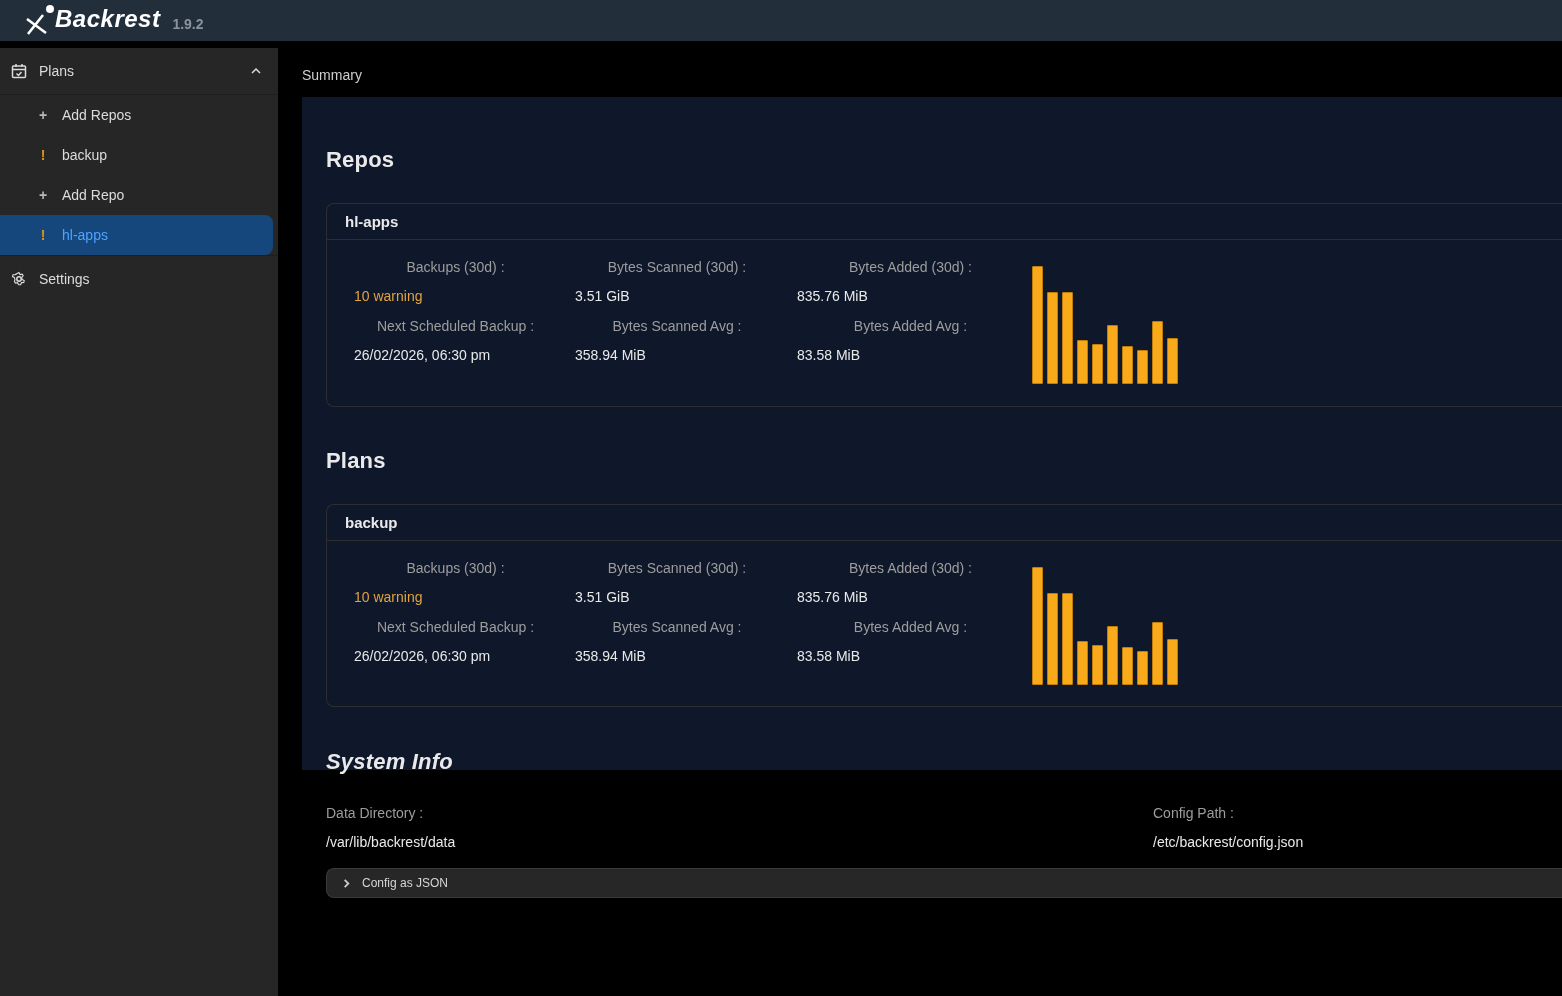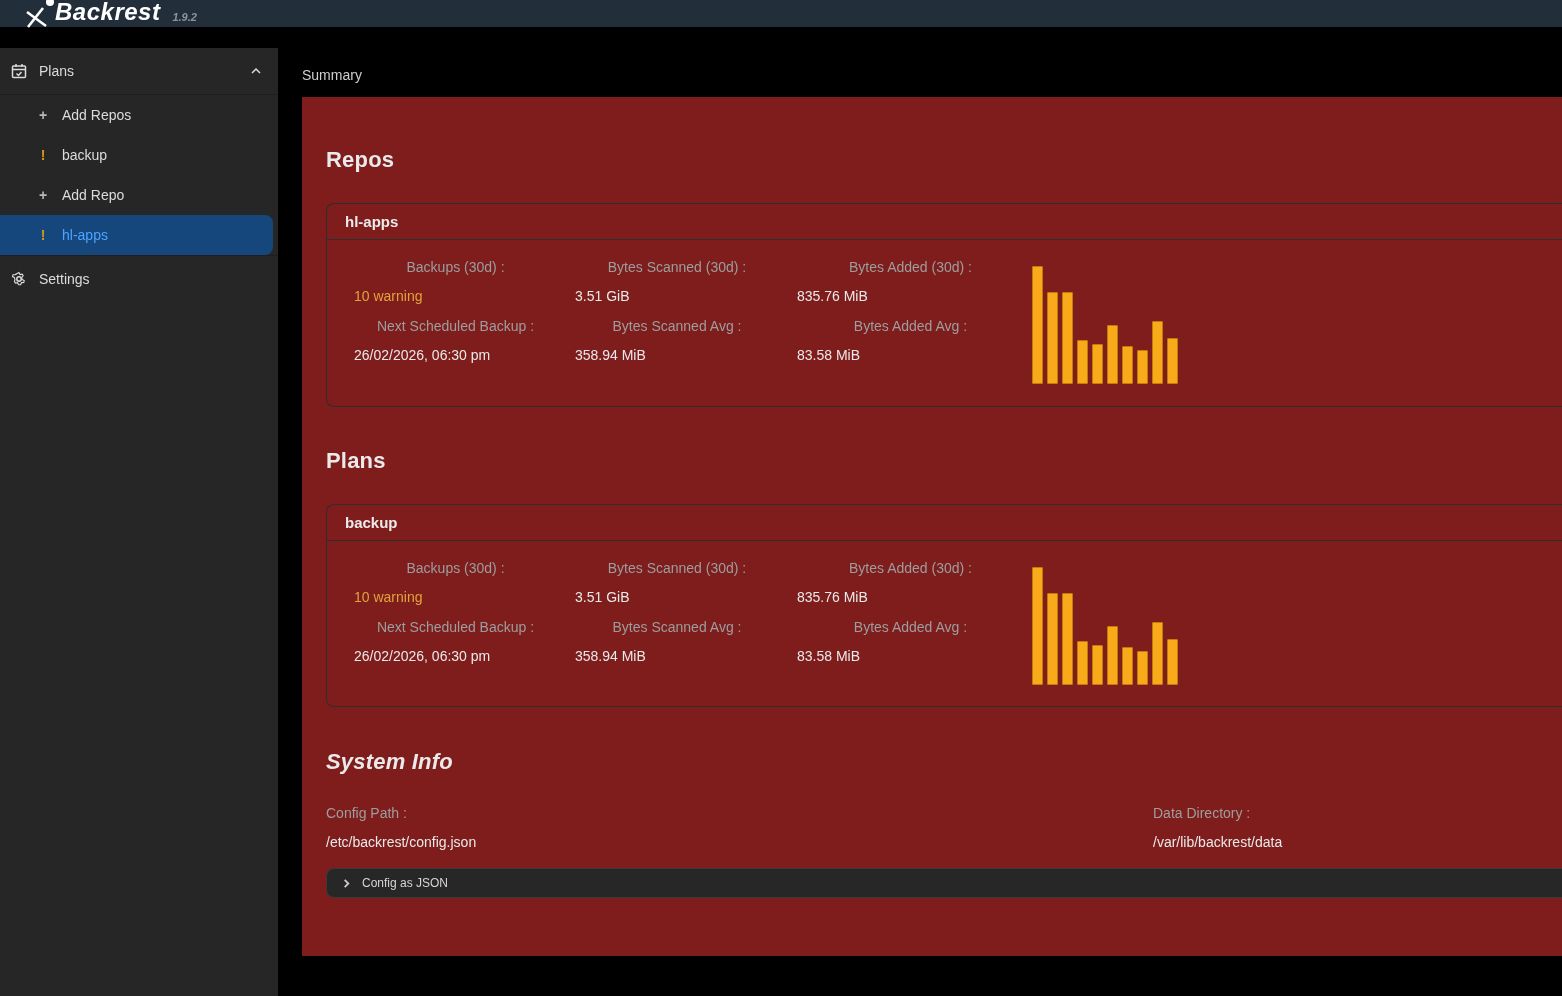--- a/index.html
+++ b/index.html
@@ -1,43 +1,43 @@
 <!DOCTYPE html>
 <html><head>
 <meta charset="utf-8">
 <style>
   * { margin:0; padding:0; box-sizing:border-box; }
   html,body { width:1562px; height:996px; background:#000; font-family:"Liberation Sans", sans-serif; overflow:hidden; }
 
   
-  .app-header { position:absolute; left:0; top:0; width:1562px; height:27px; background:#232e3b;
+  .app-header { position:absolute; left:0; top:0; width:1562px; height:41px; background:#232e3b;
                 display:flex; align-items:center; padding-left:26px; }
   .logo-wrap { display:flex; align-items:flex-start; }
   .logo-svg { width:36px; height:34px; margin-right:-7px; margin-top:-2px; }
   .app-name { color:#fff; font-size:24px; font-weight:bold; font-style:italic; letter-spacing:0.5px; }
-  .app-version { color:#8b949e; font-size:11px; font-weight:bold; margin-left:12px; margin-top:6px;font-style:italic; }
+  .app-version { color:#8b949e; font-size:14px; font-weight:bold; margin-left:12px; margin-top:6px; }
 
   
   .sidebar { position:absolute; left:0; top:48px; width:278px; height:948px; background:#262626; color:#dcdcdc; }
   .menu-header { height:46px; display:flex; align-items:center; padding:0 16px 0 11px; font-size:14px; cursor:pointer; }
   .menu-header + .menu-sub { border-top:1px solid #1e1e1e; }
   .group-sep { border-top:1px solid #1e1e1e; }
   .menu-header .mh-icon { width:16px; height:16px; margin-right:12px; flex:0 0 auto; }
   .menu-header .chev { margin-left:auto; width:12px; height:12px; }
   .menu-item { height:40px; display:flex; align-items:center; padding-left:35px; font-size:14px; cursor:pointer; }
   .menu-item .mi-icon { width:16px; text-align:center; margin-right:11px; font-weight:bold; font-size:14px; }
   .plus { color:#b9b9b9; font-size:16px; font-weight:normal; }
   .warn-glyph { color:#d89614; }
   .blue { color:#3c89e8; }
   .menu-item.selected { background:#15477d; border-radius:0 8px 8px 0; margin-right:5px; color:#4da3ff; }
   .sidebar svg { stroke:currentColor; fill:none; stroke-width:1.5; }
 
   
   .breadcrumb { position:absolute; left:302px; top:67px; font-size:14px; color:#cfcfcf; cursor:pointer; }
-  .panel { position:absolute; left:302px; top:97px; width:1260px; height:859px; background:#7f1d1d; }
+  .panel { position:absolute; left:302px; top:97px; width:1260px; height:673px; background:#0f172a; }
 
   .section-title { position:absolute; left:24px; color:#eaeaea; font-weight:bold; font-size:22px; letter-spacing:0.2px; }
   .t-repos { top:50px; }
   .t-plans { top:351px; }
   .t-sys   { top:652px;font-style:italic; }
 
   .card { position:absolute; left:24px; right:-2px; border:1px solid #2e2e2e; border-right:none;
           border-radius:8px 0 0 8px; }
   .card-1 { top:106px; height:204px; }
   .card-2 { top:407px; height:203px; }
@@ -212,26 +212,26 @@
           <div class="bar" style="height: 63px; background: rgb(248, 170, 26);"></div>
           <div class="bar" style="height: 46px; background: rgb(248, 170, 26);"></div>
         </div>
     </div>
   </div>
 
   <div class="section-title t-sys">System Info</div>
 
   <div class="sysinfo-grid">
     <div>
+      <div class="si-label">Data Directory :</div>
+      <div class="si-value">/var/lib/backrest/data</div>
+    </div>
+    <div>
       <div class="si-label">Config Path :</div>
       <div class="si-value">/etc/backrest/config.json</div>
-    </div>
-    <div>
-      <div class="si-label">Data Directory :</div>
-      <div class="si-value">/var/lib/backrest/data</div>
     </div>
   </div>
 
   <div class="config-collapse">
     <svg class="cc-chev" viewBox="0 0 12 12">
         <path d="M4 2l4 4-4 4"></path>
       </svg>
     <span class="cc-label">Config as JSON</span>
   </div>
 

